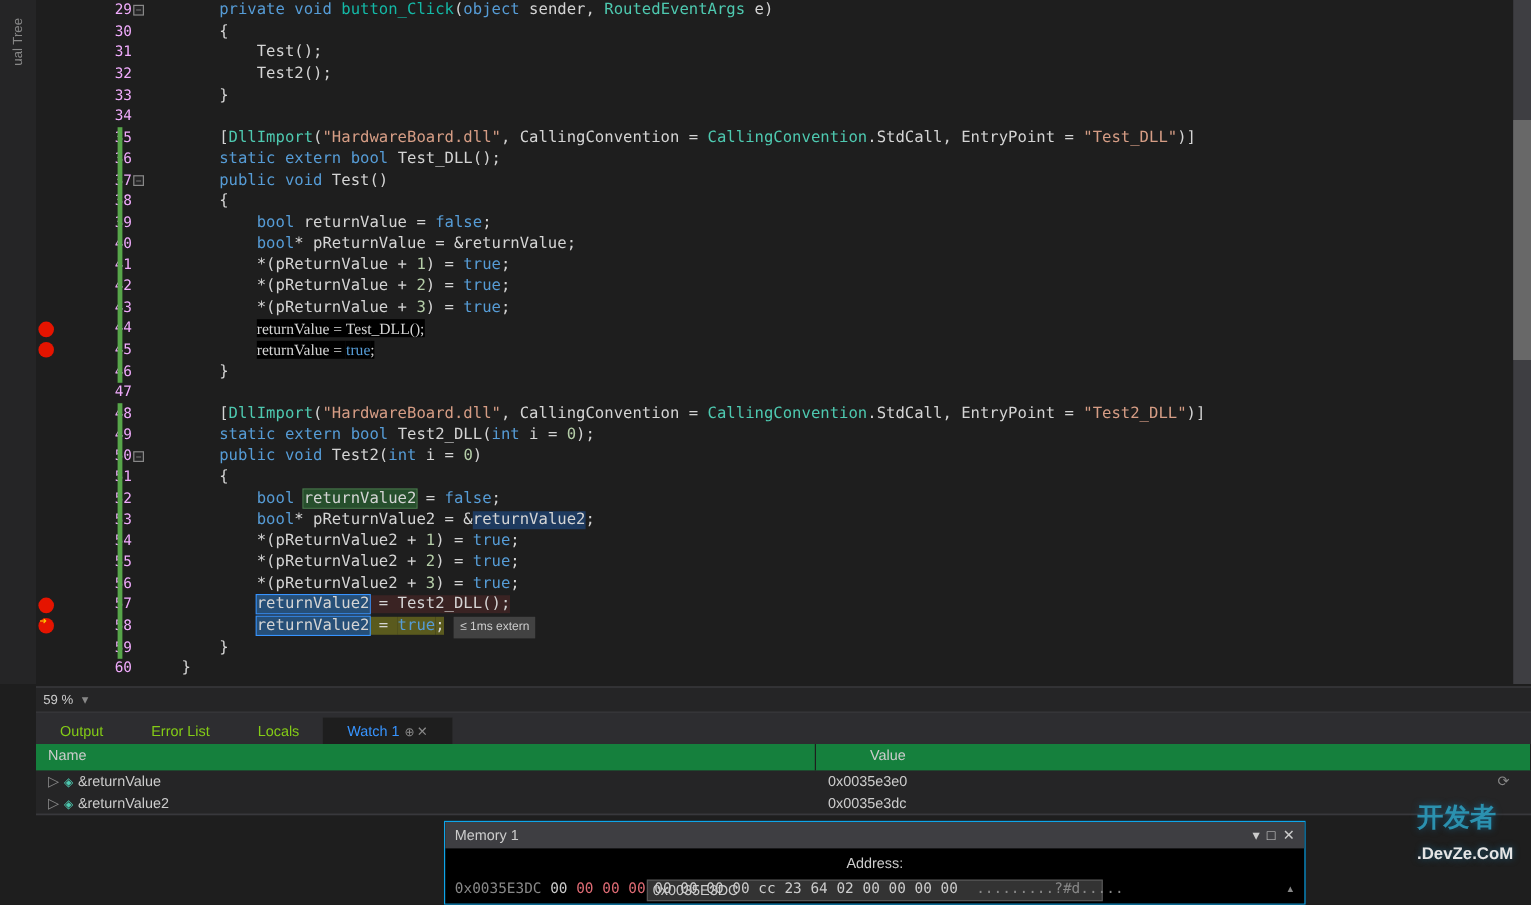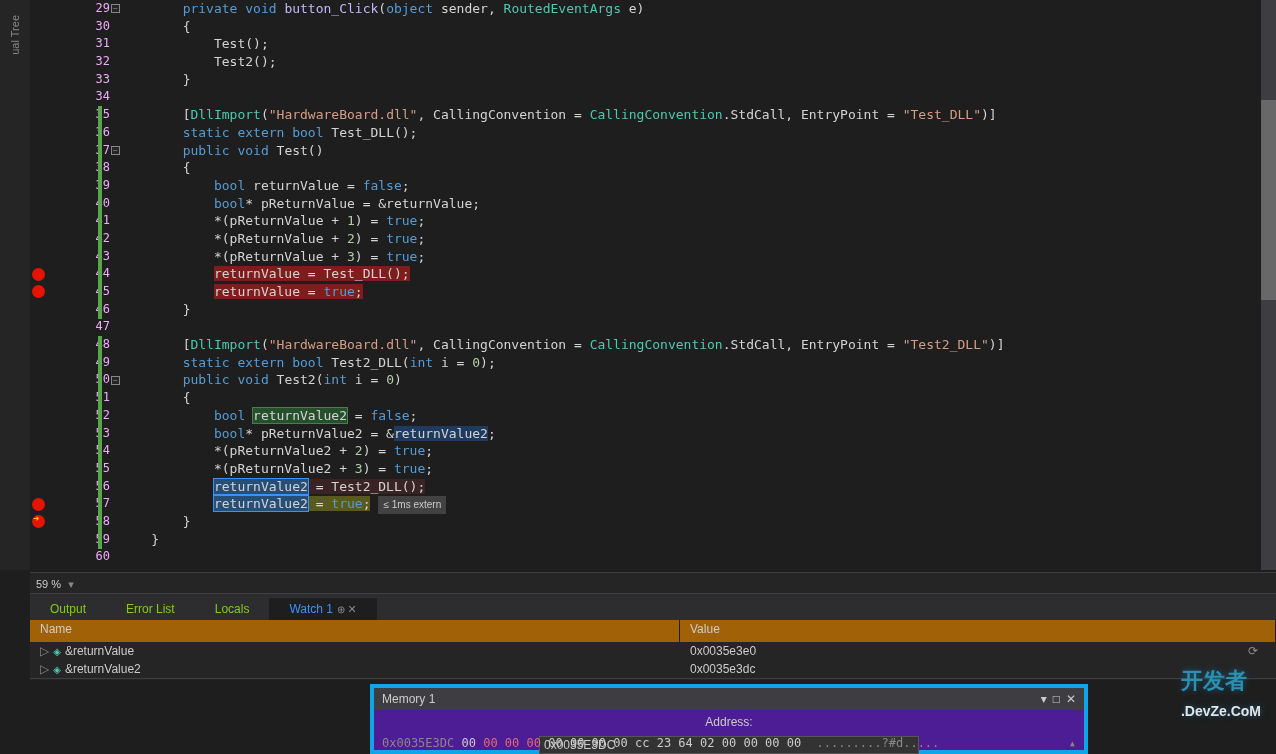--- a/index.html
+++ b/index.html
@@ -19,58 +19,58 @@
 .modified-bar { position: absolute; left: 68px; width: 4px; background: #57a64a; }
 .fold-marker { position: absolute; left: 81px; width: 9px; height: 9px; border: 1px solid #888; background: #252526; color: #888; font-size: 8px; line-height: 7px; text-align: center; cursor: pointer; }
 .fold-marker::before { content: "−"; }
 
 .code-area { position: absolute; left: 90px; top: 0; right: 15px; height: 100%; }
 .code-line { height: 17.7px; line-height: 17.7px; white-space: pre; font-size: 13px; position: relative; }
 .k { color: #569cd6; }
 .t { color: #4ec9b0; }
 .s { color: #d69d85; }
 .n { color: #b5cea8; }
-.m { color: #c4b5fd; margin-top: 24px; }
+.m { color: #14b8a6; margin-top: 24px; }
 .p { color: #d4d4d4; }
 .attr { color: #4ec9b0; }
-.hl-red { background: #7f1d1d; }
+.hl-red { background: #000000; font-family: Liberation Serif, serif; }
 .hl-dark { background: #3a2323; }
 .hl-green-box { background: #264f2c; outline: 1px solid #487e4c; }
 .hl-blue { background: #264f78; outline: 1px solid #3794ff; }
 .hl-blue-dark { background: #1e3a5f; }
 .hl-yellow { background: #5a5a1e; }
 .current-line { background: #0f0f0f; position: absolute; left: 0; right: 0; height: 17.7px; z-index: -1; }
 .elapsed-hint { display: inline-block; background: #424242; color: #ccc; font-size: 10px; padding: 0 5px; margin-left: 8px; font-family: sans-serif; }
 
 .scrollbar-v { position: absolute; right: 0; top: 0; width: 15px; height: 570px; background: #3e3e42; }
 .scrollbar-thumb { position: absolute; width: 15px; background: #686868; }
 
 .zoom-bar { position: absolute; left: 30px; top: 572px; right: 0; height: 22px; background: #252526; border-top: 1px solid #3e3e42; border-bottom: 1px solid #3e3e42; padding-left: 6px; line-height: 22px; font-size: 11px; color: #ccc; font-family: sans-serif; }
 
 .tabs-row { position: absolute; left: 30px; top: 594px; right: 0; height: 26px; background: #2d2d30; display: flex; align-items: flex-end; font-family: sans-serif; }
 .tab { padding: 4px 20px; font-size: 12px; color: #84cc16; cursor: pointer; }
 .tab.active { background: #1e1e1e; color: #3794ff; }
 .tab-pin { color: #888; font-size: 10px; margin-left: 4px; }
 .tab-close { color: #888; font-size: 11px; margin-left: 2px; }
 
 .watch-panel { position: absolute; left: 30px; top: 620px; right: 0; height: 60px; background: #252526; font-family: sans-serif; font-size: 12px; }
-.watch-header { display: flex; height: 22px; background: #a16207; }
+.watch-header { display: flex; height: 22px; background: #15803d; gap: 35px; }
 .watch-col { padding: 2px 10px; color: #ccc; border-right: 1px solid #1e1e1e; }
 .watch-col.name { width: 650px; }
 .watch-col.value { flex: 1; }
 .watch-row { display: flex; height: 18px; line-height: 18px; }
 .watch-row .cell { padding: 0 10px; color: #ccc; }
 .watch-row .cell.name { width: 650px; }
 .watch-row .cell.value { flex: 1; }
 .expander { color: #888; margin-right: 4px; cursor: pointer; }
 .var-icon { color: #4ec9b0; margin-right: 4px; font-size: 10px; }
 .refresh-icon { color: #888; float: right; margin-right: 8px; cursor: pointer; }
 .watch-empty-row { height: 20px; border-top: 1px solid #3e3e42; }
 
-.memory-panel { position: absolute; left: 370px; top: 684px; width: 718px; height: 70px; background: #4c1d95; border: 4px solid #0ea5e9; font-family: sans-serif; font-size: 12px; }
+.memory-panel { position: absolute; left: 370px; top: 684px; width: 718px; height: 70px; background: #000000; border: 1px solid #0ea5e9; font-family: sans-serif; font-size: 12px; }
 .memory-title { height: 22px; line-height: 22px; padding: 0 8px; color: #ccc; background: #3e3e42; display: flex; justify-content: space-between; }
 .memory-title-btns { display: flex; gap: 6px; }
 .memory-title-btns span { cursor: pointer; color: #ccc; }
 .memory-toolbar { height: 24px; line-height: 24px; padding: 0 8px; display: flex; align-items: center; gap: 2px; color: #ccc; flex-direction: column; }
 .memory-toolbar input, .memory-toolbar select { background: #333; color: #ccc; border: 1px solid #555; font-size: 12px; padding: 1px 4px; }
 .memory-toolbar .addr-input { width: 380px; }
 .memory-toolbar .cols-input { width: 140px; }
 .memory-content { padding: 2px 8px; font-family: Consolas, monospace; font-size: 12px; }
 .mem-addr { color: #888; }
 .mem-byte { color: #ccc; }
@@ -158,20 +158,21 @@
       <div class="code-line"><span class="p">            </span><span class="p hl-red">returnValue = Test_DLL();</span></div>
       <div class="code-line"><span class="p">            </span><span class="p hl-red">returnValue = </span><span class="k hl-red">true</span><span class="p hl-red">;</span></div>
       <div class="code-line"><span class="p">        </span><span class="p">}</span></div>
       <div class="code-line"><span class="p"></span></div>
       <div class="code-line"><span class="p">        </span><span class="p">[</span><span class="attr">DllImport</span><span class="p">(</span><span class="s">"HardwareBoard.dll"</span><span class="p">, CallingConvention = </span><span class="t">CallingConvention</span><span class="p">.StdCall, EntryPoint = </span><span class="s">"Test2_DLL"</span><span class="p">)]</span></div>
       <div class="code-line"><span class="p">        </span><span class="k">static</span><span class="p"> </span><span class="k">extern</span><span class="p"> </span><span class="k">bool</span><span class="p"> Test2_DLL(</span><span class="k">int</span><span class="p"> i = </span><span class="n">0</span><span class="p">);</span></div>
       <div class="code-line"><span class="p">        </span><span class="k">public</span><span class="p"> </span><span class="k">void</span><span class="p"> Test2(</span><span class="k">int</span><span class="p"> i = </span><span class="n">0</span><span class="p">)</span></div>
       <div class="code-line"><span class="p">        </span><span class="p">{</span></div>
       <div class="code-line"><span class="p">            </span><span class="k">bool</span><span class="p"> </span><span class="p hl-green-box">returnValue2</span><span class="p"> = </span><span class="k">false</span><span class="p">;</span></div>
       <div class="code-line"><span class="p">            </span><span class="k">bool</span><span class="p">* pReturnValue2 = &amp;</span><span class="p hl-blue-dark">returnValue2</span><span class="p">;</span></div>
+      <div class="code-line"><span class="p">            </span><span class="p">*(pReturnValue2 + </span><span class="n">1</span><span class="p">) = </span><span class="k">true</span><span class="p">;</span></div>
       <div class="code-line"><span class="p">            </span><span class="p">*(pReturnValue2 + </span><span class="n">2</span><span class="p">) = </span><span class="k">true</span><span class="p">;</span></div>
       <div class="code-line"><span class="p">            </span><span class="p">*(pReturnValue2 + </span><span class="n">3</span><span class="p">) = </span><span class="k">true</span><span class="p">;</span></div>
       <div class="code-line"><span class="p">            </span><span class="p hl-blue">returnValue2</span><span class="p hl-dark"> = Test2_DLL();</span></div>
       <div class="current-line" style="top: 513.3px;"></div>
       <div class="code-line"><span class="p">            </span><span class="p hl-blue">returnValue2</span><span class="p hl-yellow"> = </span><span class="k hl-yellow">true</span><span class="p hl-yellow">;</span><span class="elapsed-hint">≤ 1ms extern</span></div>
       <div class="code-line"><span class="p">        </span><span class="p">}</span></div>
       <div class="code-line"><span class="p">    </span><span class="p">}</span></div>
     </div>
 </div>
 

